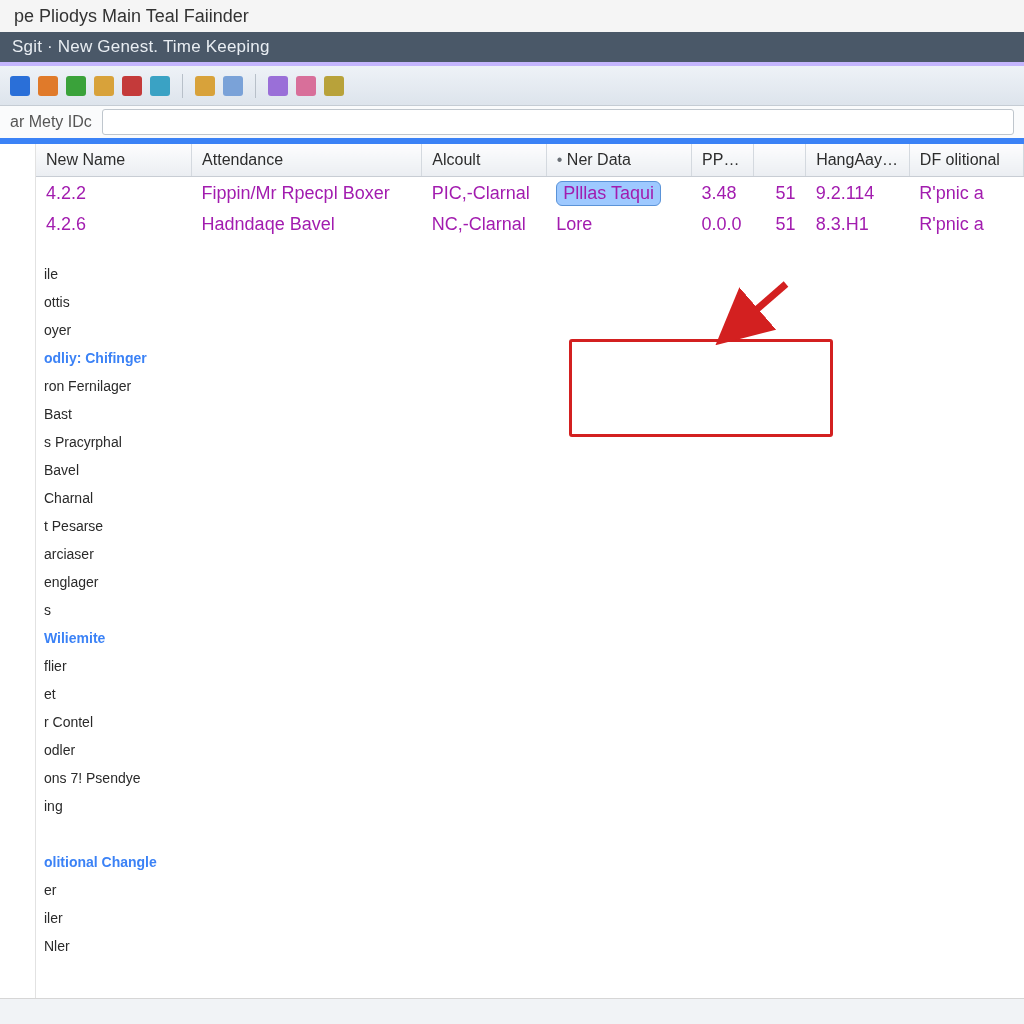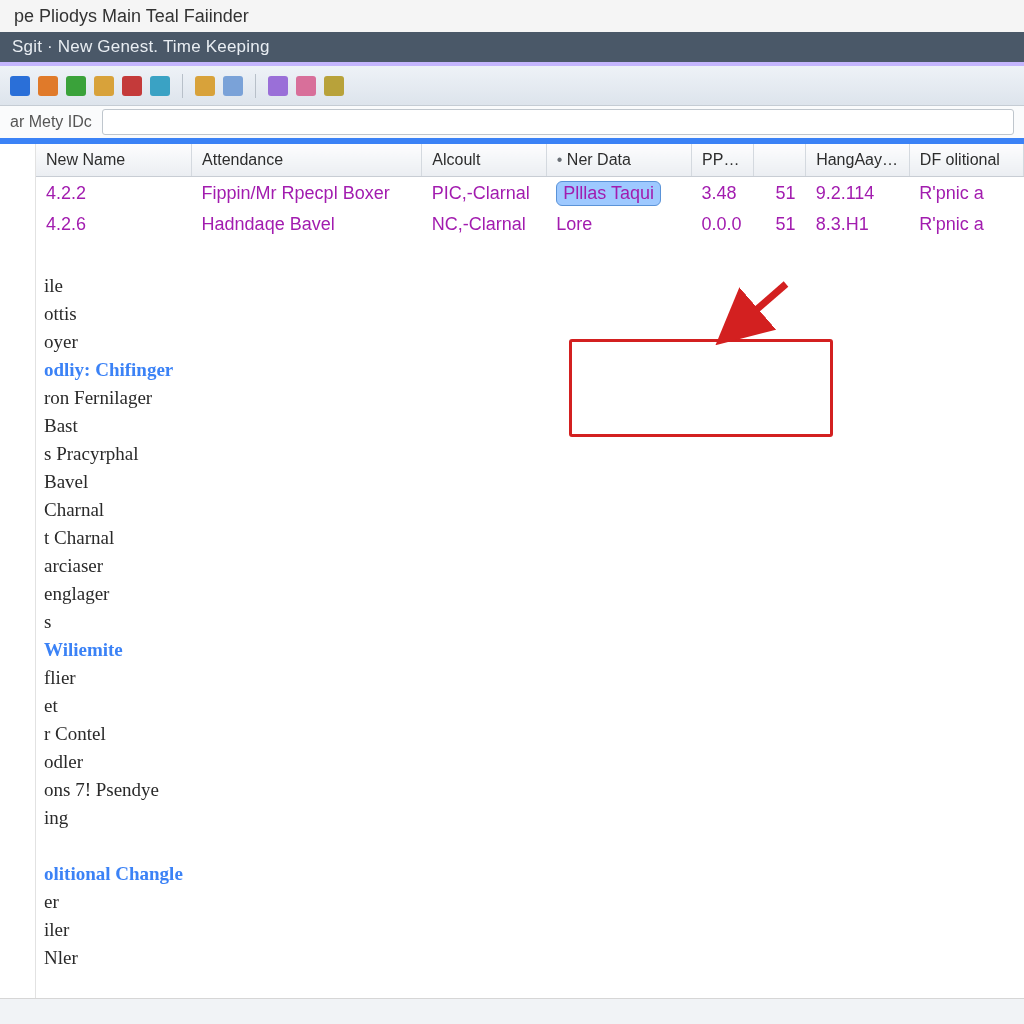--- a/index.html
+++ b/index.html
@@ -135,26 +135,25 @@
   }
   .cell-selected {
     background: #9ec9ff;
     border: 1px solid #5a93d8;
     border-radius: 6px;
     padding: 1px 6px;
     display: inline-block;
   }
   .tree {
     position: absolute;
-    left: 0; top: 128px;
+    left: 0; top: 116px;
     padding-left: 8px;
-    font-size: 19px;
+    font-size: 14px;
     line-height: 28px;
     color: #2a2a2a;
-    font-family: Liberation Serif, serif;
   }
   .tree .item { white-space: nowrap; }
   .tree .bold { font-weight: 700; color: #3b82f6; }
   .callout-box {
     position: absolute;
     border: 3px solid #d32020;
     border-radius: 3px;
     pointer-events: none;
   }
   .statusbar {
@@ -252,21 +251,21 @@
       <div class="tree" id="tree">
           <div class="item">ile</div>
           <div class="item">ottis</div>
           <div class="item">oyer</div>
           <div class="item bold">odliy: Chifinger</div>
           <div class="item">ron Fernilager</div>
           <div class="item">Bast</div>
           <div class="item">s Pracyrphal</div>
           <div class="item">Bavel</div>
           <div class="item">Charnal</div>
-          <div class="item">t Charnal</div>
+          <div class="item">t Pesarse</div>
           <div class="item">arciaser</div>
           <div class="item">englager</div>
           <div class="item">s</div>
           <div class="item bold">Wiliemite</div>
           <div class="item">flier</div>
           <div class="item">et</div>
           <div class="item">r Contel</div>
           <div class="item">odler</div>
           <div class="item">ons 7! Psendye</div>
           <div class="item">ing</div>

